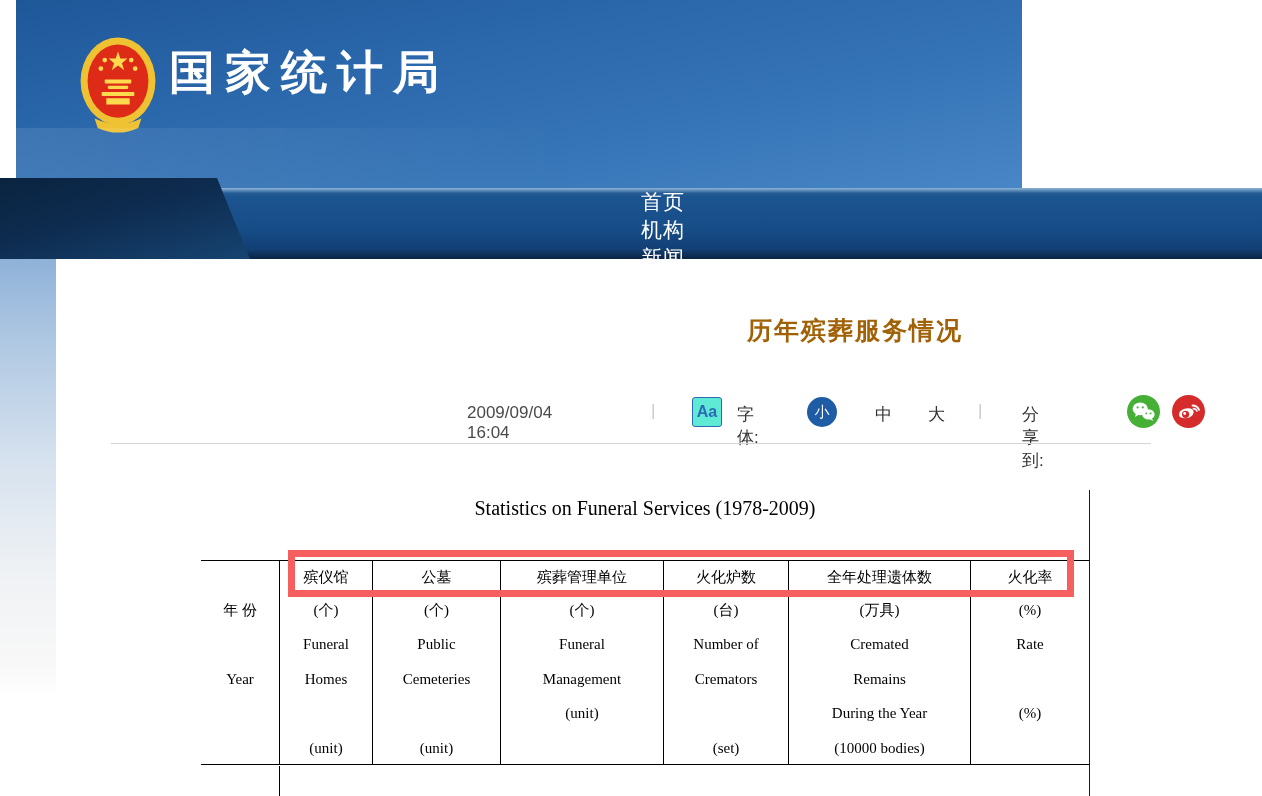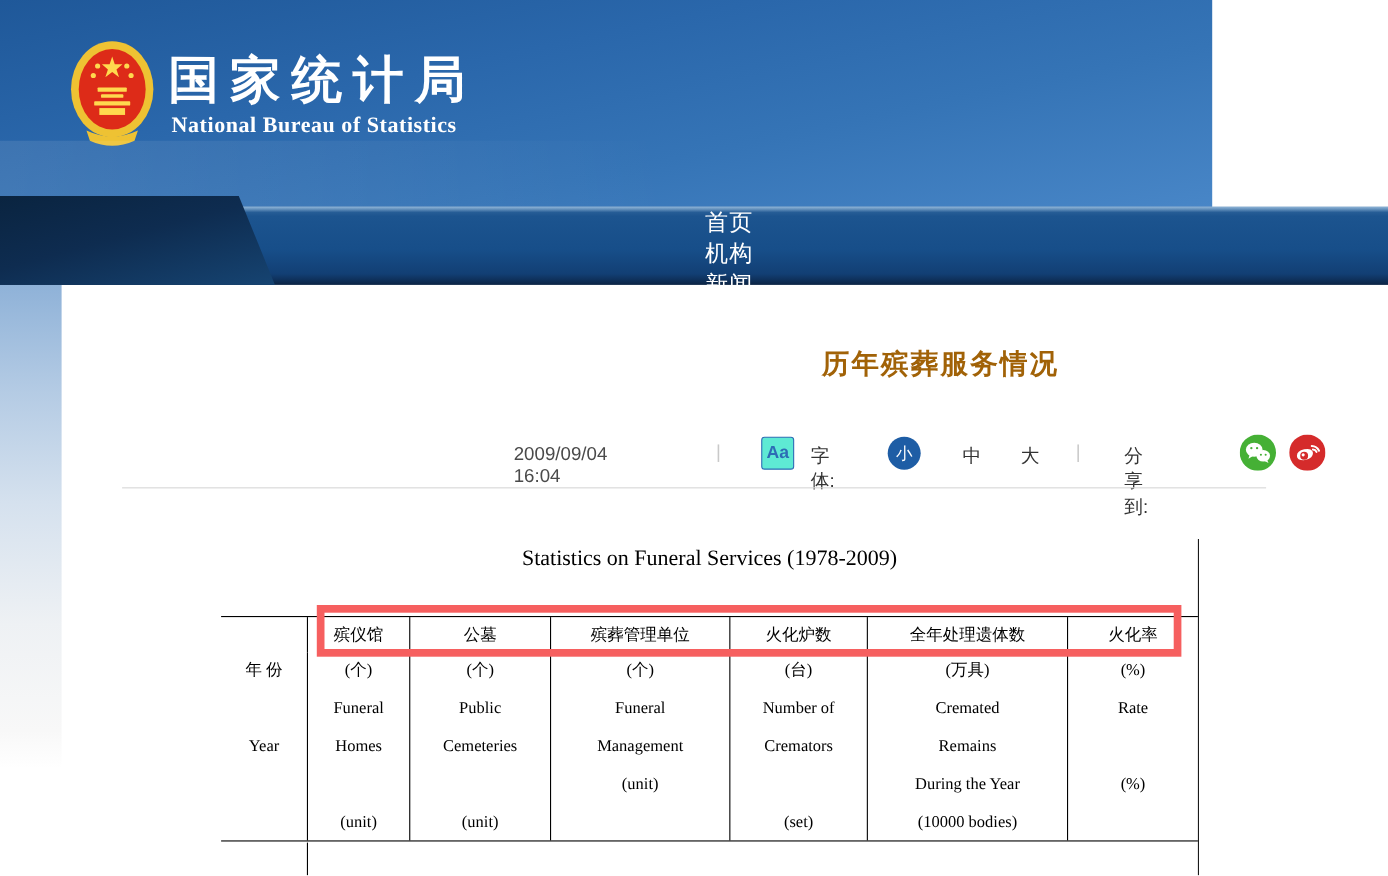--- a/index.html
+++ b/index.html
@@ -4,23 +4,22 @@
 <style>
   * { margin:0; padding:0; box-sizing:border-box; }
   html,body { background:#fff; }
   .page {
     position:relative; width:1262px; height:796px; overflow:hidden;
     background:#fff; font-family:"Liberation Sans", sans-serif;
   }
 
   
   .header {
-    position:absolute; left:0; top:0; width:1102px; height:188px;
+    position:absolute; left:16px; top:0; width:1006px; height:188px;
     background:linear-gradient(168deg, #1f5899 0%, #2a67ab 35%, #3574b6 65%, #4886c7 100%);
-    font-family:Liberation Serif, serif;
   }
   .header::after {
     content:""; position:absolute; left:0; bottom:0; width:100%; height:60px;
     background:linear-gradient(80deg, rgba(255,255,255,0.10) 0%, rgba(255,255,255,0) 55%);
   }
   .emblem { position:absolute; left:63px; top:34px; width:78px; height:102px; }
   .site-title-zh {
     position:absolute; left:153px; top:42px; color:#fff; font-size:46px;
     font-weight:bold; letter-spacing:10px; white-space:nowrap;
   }
@@ -132,21 +131,20 @@
       <circle cx="67" cy="33" r="3" fill="#ffd94e"></circle>
       <circle cx="28" cy="44" r="3" fill="#ffd94e"></circle>
       <circle cx="72" cy="44" r="3" fill="#ffd94e"></circle>
       <rect x="33" y="58" width="34" height="5" rx="1" fill="#ffd94e"></rect>
       <rect x="37" y="66" width="26" height="4" rx="1" fill="#ffd94e"></rect>
       <rect x="29" y="74" width="42" height="5" rx="1" fill="#ffd94e"></rect>
       <rect x="35" y="82" width="30" height="8" fill="#ffd94e"></rect>
       <path d="M20 108 Q50 122 80 108 L76 120 Q50 132 24 120 Z" fill="#eec233"></path>
     </svg>
     <div class="site-title-zh">国家统计局</div>
-    <div class="site-title-en">National Bureau of Statistics</div>
   </div>
 
   <div class="nav-active-tab"></div>
   <div class="nav"></div>
   <div class="nav-items">
     <div class="nav-item">首页</div>
     <div class="nav-item">机构</div>
     <div class="nav-item">新闻</div>
     <div class="nav-item">数据</div>
     <div class="nav-item">公开</div>

